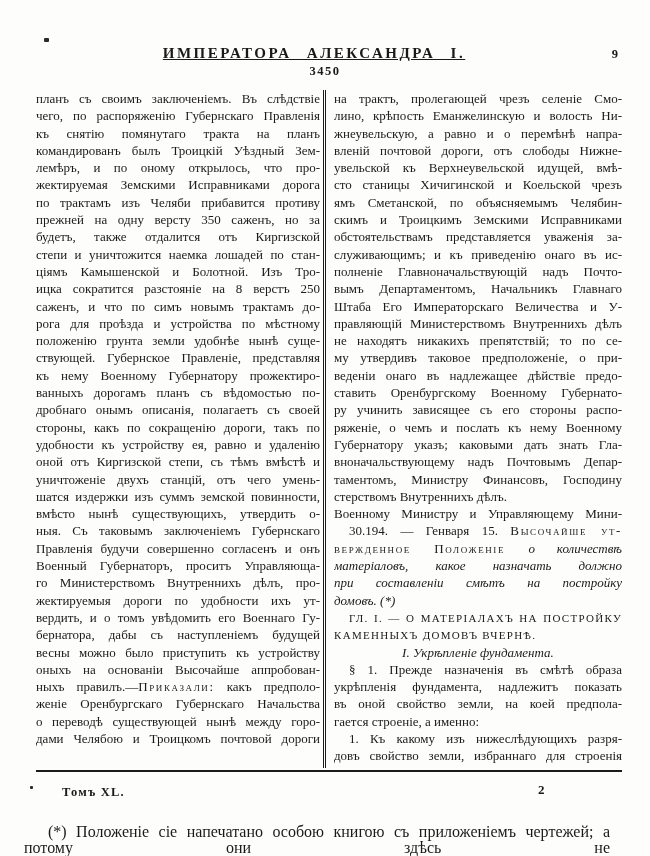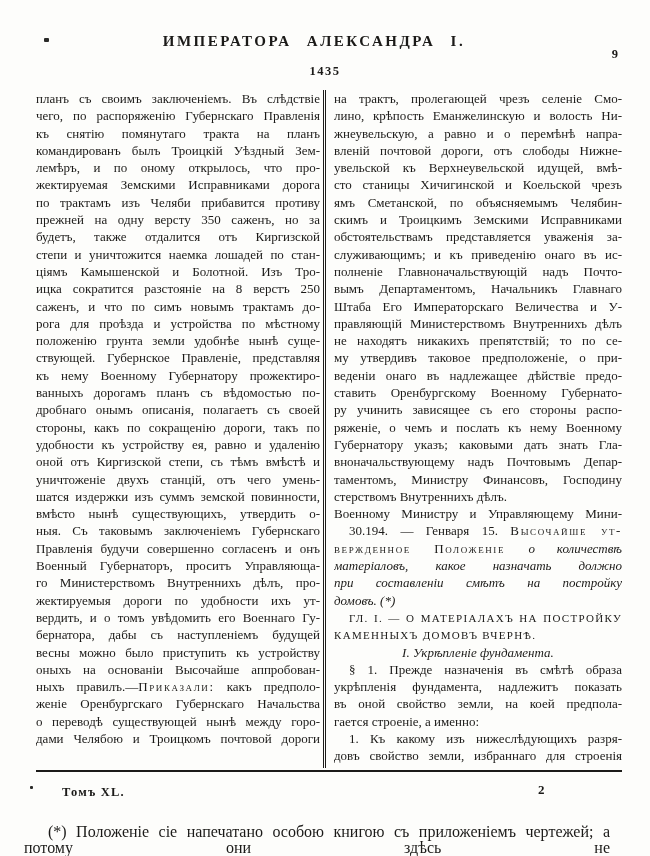--- a/index.html
+++ b/index.html
@@ -5,21 +5,21 @@
   html,body{margin:0;padding:0;}
   body{width:650px;height:856px;background:#f6f6f4;}
   .page{
     position:relative;width:650px;height:856px;overflow:hidden;
     background:#fdfdfb;color:#1b1a18;
     font-family:"Liberation Serif","DejaVu Serif",serif;
   }
   .speck{position:absolute;background:#2a2a28;border-radius:1px;}
   .s1{left:44px;top:38px;width:5px;height:4px;}
   .s2{left:30px;top:786px;width:3px;height:3px;}
-  .header{position:absolute;top:32px;left:0;width:628px;text-align:center;}
+  .header{position:absolute;top:44px;left:0;width:628px;text-align:center;text-decoration:underline;}
   .title{
     font-size:15px;font-weight:bold;letter-spacing:2.5px;word-spacing:9px;
     color:#1b1a18;
   }
   .pagenum{
     position:absolute;top:47px;right:32px;
     font-size:12.5px;font-weight:bold;
   }
   .year{
     position:absolute;top:64px;left:0;width:650px;text-align:center;
@@ -63,21 +63,21 @@
 </head>
 <body>
 
 <div class="page">
   <div class="speck s1"></div>
 
   <div class="header">
     <span class="title">ИМПЕРАТОРА АЛЕКСАНДРА I.</span>
   </div>
   <div class="pagenum">9</div>
-  <div class="year">1435</div>
+  <div class="year">3450</div>
 
   <div class="text-area">
     <div class="col col-left">
         <div class="line"><span>планъ съ своимъ заключеніемъ. Въ слѣдствіе</span></div>
         <div class="line"><span>чего, по распоряженію Губернскаго Правленія</span></div>
         <div class="line"><span>къ снятію помянутаго тракта на планъ</span></div>
         <div class="line"><span>командированъ былъ Троицкій Уѣздный Зем-</span></div>
         <div class="line"><span>лемѣръ, и по оному открылось, что про-</span></div>
         <div class="line"><span>жектируемая Земскими Исправниками дорога</span></div>
         <div class="line"><span>по трактамъ изъ Челяби прибавится противу</span></div>

